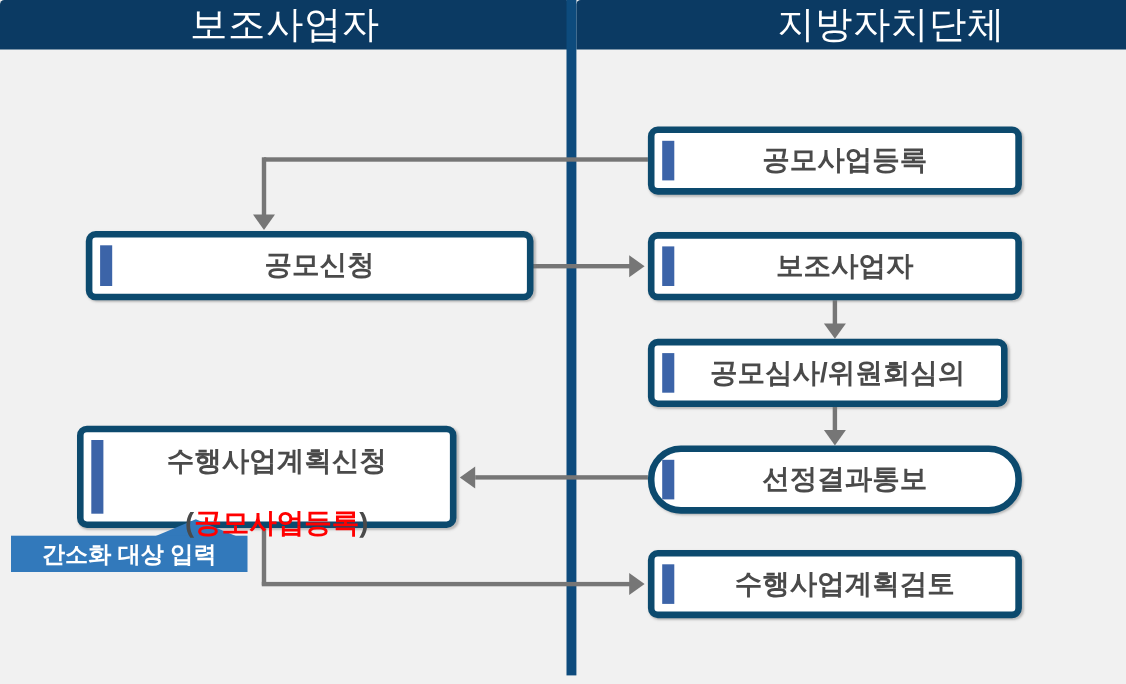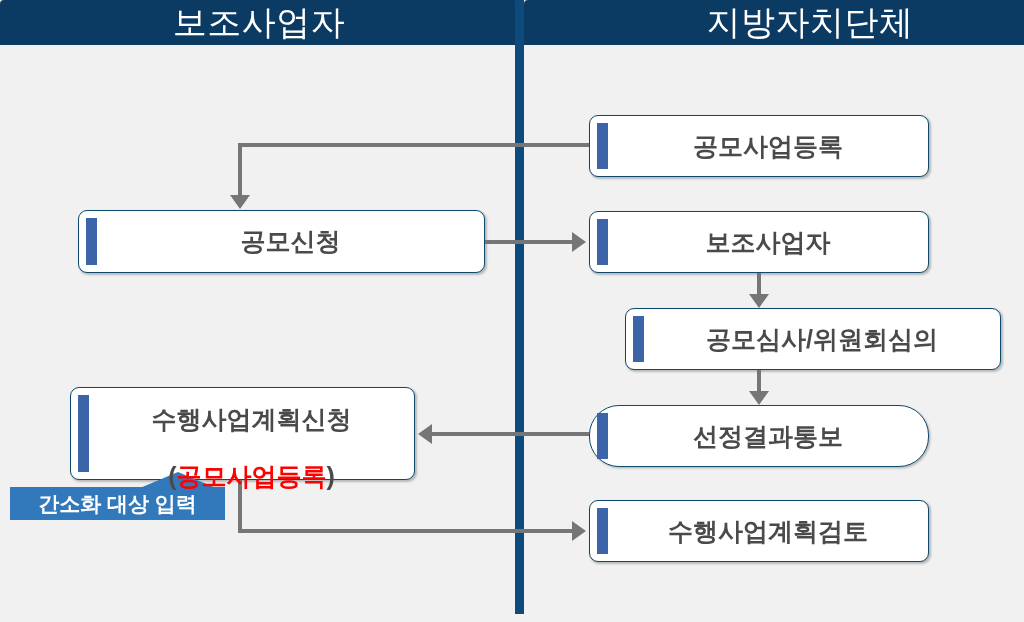--- a/index.html
+++ b/index.html
@@ -47,21 +47,21 @@
     top: 0px;
     width: 9px;
     height: 614px;
     background: #0d4b7d;
   }
 
   
   .pbox {
     position: absolute;
     background: #ffffff;
-    border: 1px solid #0c4a6e;
+    border: 6px solid #0c4a6e;
     border-radius: 9px;
     box-shadow: 1.5px 1.5px 2px rgba(120,120,120,0.45);
     box-sizing: border-box;
     display: flex;
     align-items: center;
     justify-content: center;
   }
   .pbox .accent {
     position: absolute;
     left: 7px;
@@ -190,21 +190,21 @@
   <div class="pbox" style="left:78px; top:210px; width:407px; height:63px;">
     <span class="accent"></span>
     <span class="plabel">공모신청</span>
   </div>
 
   <div class="pbox" style="left:589px; top:211px; width:340px; height:62px;">
     <span class="accent"></span>
     <span class="plabel">보조사업자</span>
   </div>
 
-  <div class="pbox" style="left:589px; top:308px; width:376px; height:62px;margin-left:36px;">
+  <div class="pbox" style="left:589px; top:308px; width:327px; height:62px;">
     <span class="accent"></span>
     <span class="plabel">공모심사/위원회심의</span>
   </div>
 
   <div class="pbox" style="left:589px; top:405px; width:340px; height:62px;border-radius:30px;">
     <span class="accent"></span>
     <span class="plabel">선정결과통보</span>
   </div>
 
   <div class="pbox" style="left:70px; top:387px; width:345px; height:93px;">

